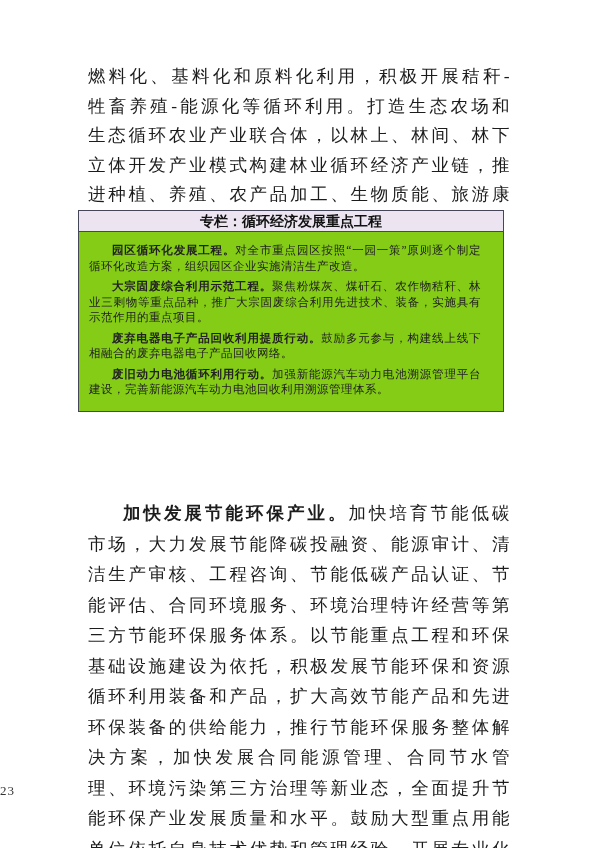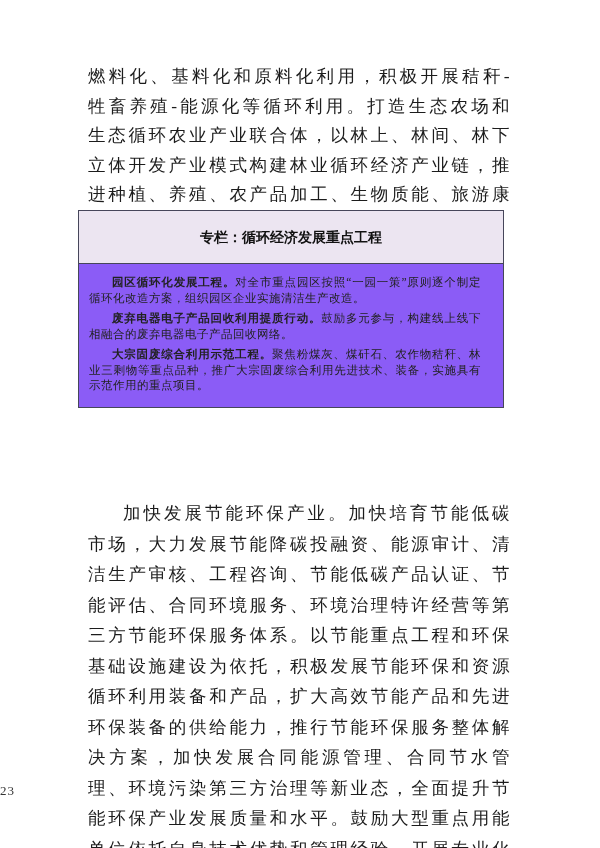--- a/index.html
+++ b/index.html
@@ -17,43 +17,43 @@
     left: 88px;
     width: 424px;
     font-size: 17.5px;
     line-height: 29.5px;
     letter-spacing: 2.5px;
     text-align: justify;
     margin: 0;
   }
   .intro { top: 62px; }
   .section-para { top: 498px; text-indent: 2em; line-height: 30.5px; }
-  .section-para b { font-weight: normal; }
+  .section-para b { font-weight: bold; }
 
   .column-box {
     position: absolute;
     left: 78px;
     top: 210px;
     width: 426px;
     border: 1px solid #46465a;
     box-sizing: border-box;
   }
   .column-header {
     background: #ece5f1;
     border-bottom: 1px solid #46465a;
     text-align: center;
     font-family: "Liberation Sans", "DejaVu Sans", sans-serif;
     font-weight: bold;
     font-size: 14px;
     line-height: 20px;
-    padding: 16px 0;
+    padding: 0 0;
     color: #111111;
   }
   .column-body {
-    background: #8b5cf6;
+    background: #84cc16;
     padding: 6px 22px 8px 10px;
   }
   .column-item {
     font-size: 11.5px;
     line-height: 15.5px;
     letter-spacing: 0.5px;
     text-align: justify;
     text-indent: 2em;
     margin: 5px 0;
     color: #222222;
@@ -79,28 +79,31 @@
 
   <div class="column-box">
     <div class="column-header">专栏：循环经济发展重点工程</div>
     <div class="column-body">
     <p class="column-item">
       <b>园区循环化发展工程。</b><span>对全市重点园区按照“一园一策”原则逐个制定循环化改造方案，组织园区企业实施清洁生产改造。</span>
     </p>
 
 
     <p class="column-item">
+      <b>大宗固废综合利用示范工程。</b><span>聚焦粉煤灰、煤矸石、农作物秸秆、林业三剩物等重点品种，推广大宗固废综合利用先进技术、装备，实施具有示范作用的重点项目。</span>
+    </p>
+
+    <p class="column-item">
       <b>废弃电器电子产品回收利用提质行动。</b><span>鼓励多元参与，构建线上线下相融合的废弃电器电子产品回收网络。</span>
     </p>
 
+
     <p class="column-item">
-      <b>大宗固废综合利用示范工程。</b><span>聚焦粉煤灰、煤矸石、农作物秸秆、林业三剩物等重点品种，推广大宗固废综合利用先进技术、装备，实施具有示范作用的重点项目。</span>
+      <b>废旧动力电池循环利用行动。</b><span>加强新能源汽车动力电池溯源管理平台建设，完善新能源汽车动力电池回收利用溯源管理体系。</span>
     </p>
-
-
   </div>
   </div>
 
   <p class="body-text section-para">
     <b>加快发展节能环保产业。</b><span>加快培育节能低碳市场，大力发展节能降碳投融资、能源审计、清洁生产审核、工程咨询、节能低碳产品认证、节能评估、合同环境服务、环境治理特许经营等第三方节能环保服务体系。以节能重点工程和环保基础设施建设为依托，积极发展节能环保和资源循环利用装备和产品，扩大高效节能产品和先进环保装备的供给能力，推行节能环保服务整体解决方案，加快发展合同能源管理、合同节水管理、环境污染第三方治理等新业态，全面提升节能环保产业发展质量和水平。鼓励大型重点用能单位依托自身技术优势和管理经验，开展专业化节能服务。</span>
   </p>
 
   <div class="page-number">23</div>
 
 </div>

